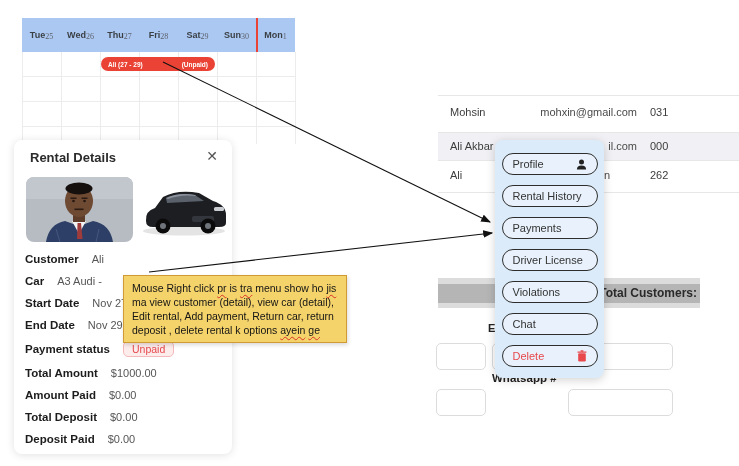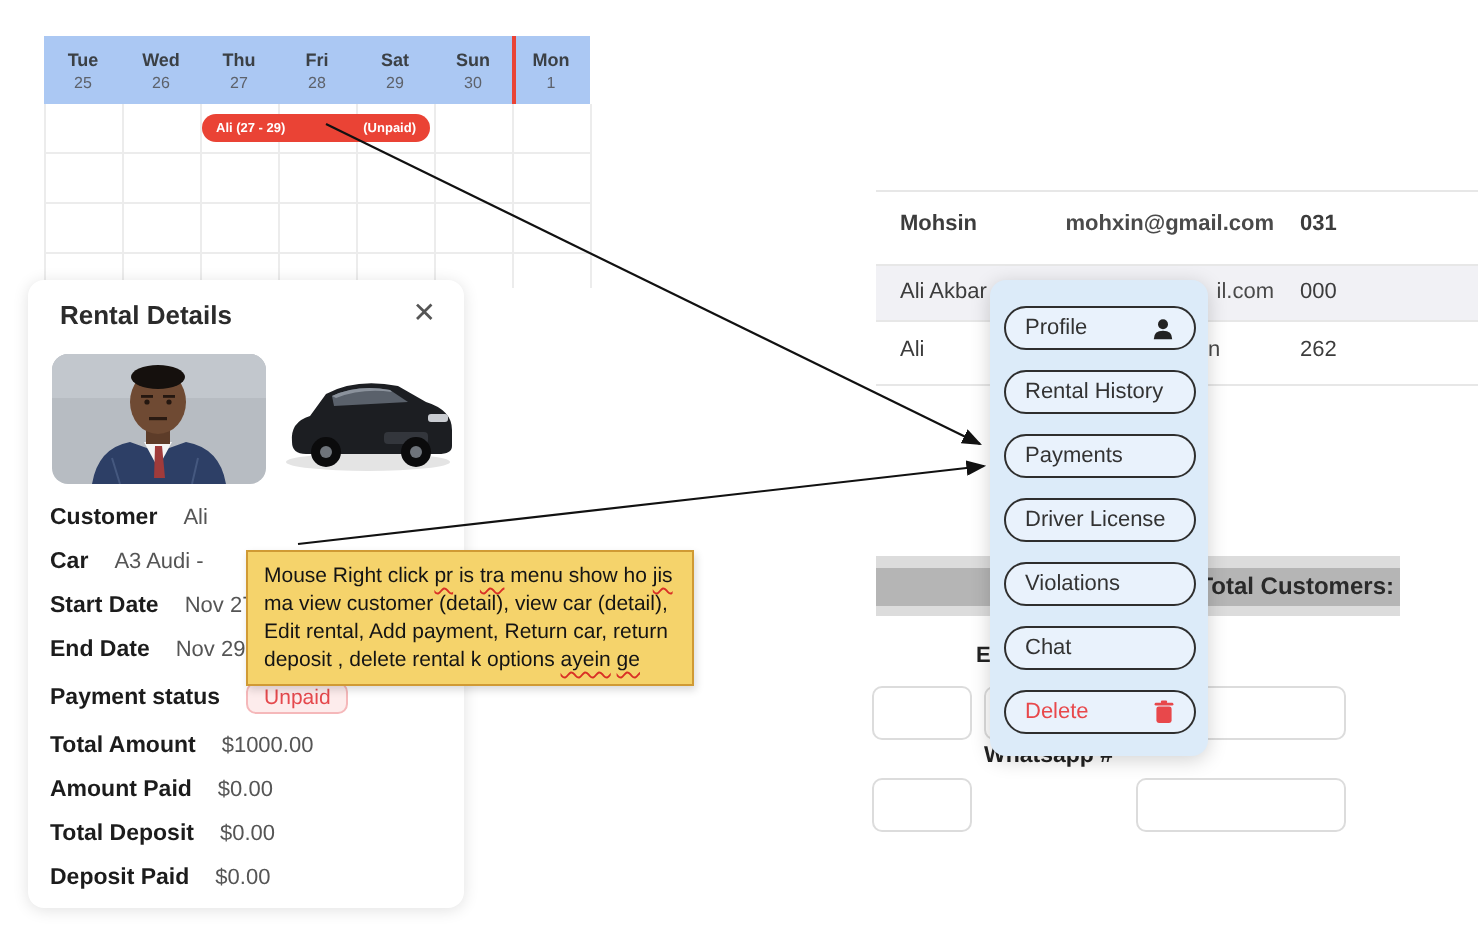--- a/index.html
+++ b/index.html
@@ -2,23 +2,23 @@
 <html style="--calendar-header-bg: #abc8f3; --event-red: #ea4335; --unpaid-text: #e5494d; --unpaid-bg: #fdecec; --unpaid-border: #f5b8ba; --tooltip-bg: #f5d36b; --tooltip-border: #d09a34; --misspell-red: #d93025; --menu-bg: #dcebf9; --menu-item-bg: #e9f2fc; --menu-item-border: #2e2e2e; --delete-red: #e8484b; --row-highlight: #f1f1f5; --summary-bar: #b5b5b5; --summary-bar-light: #dcdcdc;"><head>
 <meta charset="utf-8">
 <style>
   html,body{margin:0;padding:0;background:#fff;}
   #canvas{position:relative;width:739px;height:466px;background:#fff;overflow:hidden;
           font-family:"Liberation Sans",sans-serif;color:#222;}
 
   
   .cal-header{position:absolute;left:22px;top:18px;width:273px;height:34px;display:flex;
               background:var(--calendar-header-bg);overflow:hidden;}
-  .day-cell{width:39px;flex:0 0 39px;display:flex;flex-direction:column;align-items:center;justify-content:center;}
+  .day-cell{width:39px;flex:0 0 39px;display:flex;flex-direction:row;align-items:center;justify-content:center;}
   .day-name{font-size:9px;font-weight:bold;color:#3b4045;line-height:10px;}
-  .day-num{font-size:8px;color:#5d626b;margin-top:2px;}
+  .day-num{font-size:8px;color:#5d626b;margin-top:2px;font-family:Liberation Serif, serif;}
   .today-line{position:absolute;left:256px;top:18px;width:2px;height:34px;background:var(--event-red);}
   .cal-grid{position:absolute;left:22px;top:52px;width:273px;height:92px;border-left:1px solid #ececec;
     background:
       repeating-linear-gradient(to right,transparent 0 38px,#ececec 38px 39px),
       repeating-linear-gradient(to bottom,transparent 0 24px,#ececec 24px 25px);}
   .cal-event{position:absolute;left:101px;top:57px;width:114px;height:14px;border-radius:7px;
              background:var(--event-red);display:flex;align-items:center;justify-content:space-between;
              padding:0 7px;box-sizing:border-box;}
   .cal-event span{font-size:6.5px;font-weight:bold;color:#fff;white-space:nowrap;}
 
@@ -112,21 +112,21 @@
     <span>Ali (27 - 29)</span>
     <span>(Unpaid)</span>
   </div>
 
   <div class="tline" style="top:95px"></div>
   <div class="row-bg"></div>
   <div class="tline" style="top:132px"></div>
   <div class="tline" style="top:160px"></div>
   <div class="tline" style="top:192px"></div>
 
-  <div style="position:absolute;left:438px;top:95px;width:301px;height:37px;font-weight:bold;">
+  <div style="position:absolute;left:438px;top:95px;width:301px;height:37px;">
     <span class="cell" style="left:12px;top:11px;position:absolute;">Mohsin</span>
     <span class="cell email r-end" style="right:102px;top:11px;position:absolute;">mohxin@gmail.com</span>
     <span class="cell" style="left:212px;top:11px;position:absolute;">031</span>
   </div>
   <div style="position:absolute;left:438px;top:132px;width:301px;height:28px;">
     <span class="cell" style="left:12px;top:8px;position:absolute;">Ali Akbar</span>
     <span class="cell email r-end" style="right:102px;top:8px;position:absolute;">il.com</span>
     <span class="cell" style="left:212px;top:8px;position:absolute;">000</span>
   </div>
   <div style="position:absolute;left:438px;top:160px;width:301px;height:32px;">

